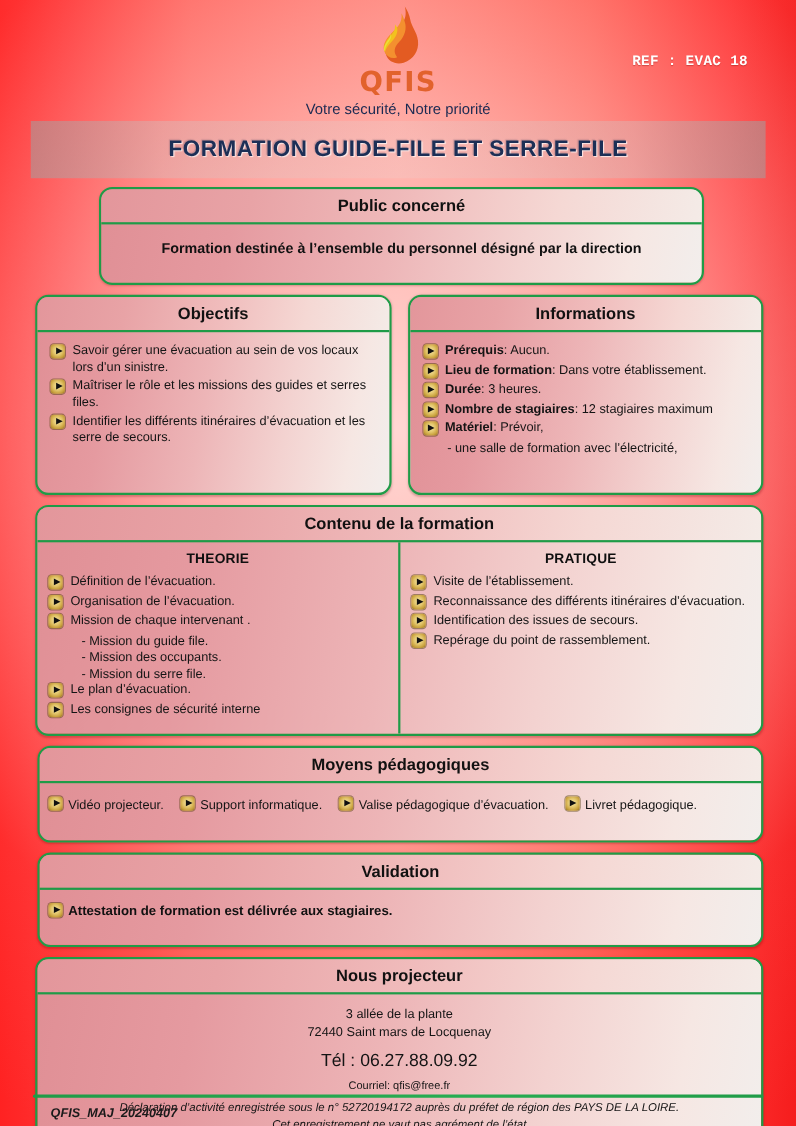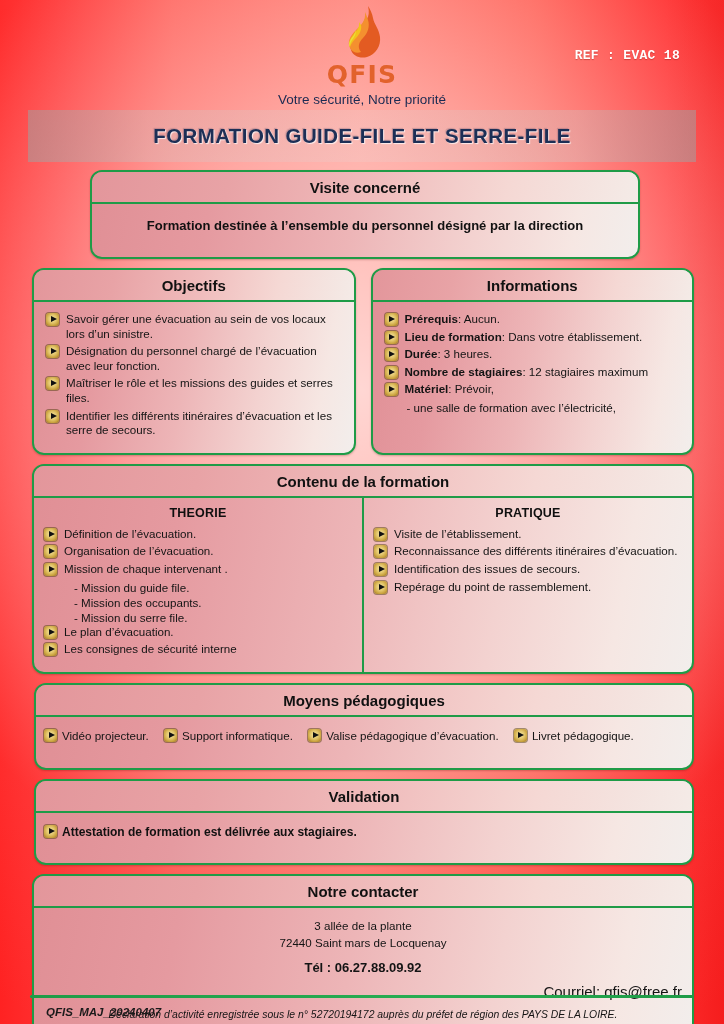--- a/index.html
+++ b/index.html
@@ -209,22 +209,22 @@
     padding: 10px 8px 24px 8px;
   }
 
   .wrap-contact { margin: 9px 30px 0 32px; }
   .contact-body {
     text-align: center;
     padding: 10px 10px 8px 10px;
     color: #141414;
   }
   .c-line { font-size: 11.6px; line-height: 1.45; }
-  .c-tel { font-size: 13px; font-weight: bold; margin-top: 8px; }
-  .c-mail { font-size: 15px; margin-top: 8px; text-align: right; }
+  .c-tel { font-size: 16px; font-weight: normal; margin-top: 8px; }
+  .c-mail { font-size: 10px; margin-top: 8px; }
   .legal {
     font-size: 10.4px;
     font-style: italic;
     line-height: 1.5;
     margin-top: 7px;
   }
   .legal b { font-weight: normal; }
 
   .footer {
     position: absolute;
@@ -264,32 +264,31 @@
     </div>
     <div class="ref">REF : EVAC 18</div>
   </div>
 
   <div class="title-banner">
     <div class="t">FORMATION GUIDE-FILE ET SERRE-FILE</div>
   </div>
 
   <div class="wrap-public">
     <div class="panel">
-      <div class="panel-head">Visite concerné</div>
+      <div class="panel-head">Public concerné</div>
       <div class="public-text">Formation destinée à l’ensemble du personnel désigné par la direction</div>
     </div>
   </div>
 
   <div class="two-col">
     <div class="panel">
       <div class="panel-head">Objectifs</div>
       <div class="panel-body col-body">
         <ul class="blist">
           <li><span class="bico"></span><span>Savoir gérer une évacuation au sein de vos locaux lors d’un sinistre.</span></li>
-          <li><span class="bico"></span><span>Désignation du personnel chargé de l’évacuation avec leur fonction.</span></li>
           <li><span class="bico"></span><span>Maîtriser le rôle et les missions des guides et serres files.</span></li>
           <li><span class="bico"></span><span>Identifier les différents itinéraires d’évacuation et les serre de secours.</span></li>
         </ul>
       </div>
     </div>
 
     <div class="panel">
       <div class="panel-head">Informations</div>
       <div class="panel-body col-body">
         <ul class="blist">
@@ -352,21 +351,21 @@
     <div class="panel">
       <div class="panel-head">Validation</div>
       <div class="valid-line">
         <span class="bico inline"></span><span>Attestation de formation est délivrée aux stagiaires.</span>
       </div>
     </div>
   </div>
 
   <div class="wrap-contact">
     <div class="panel">
-      <div class="panel-head">Notre contacter</div>
+      <div class="panel-head">Nous projecteur</div>
       <div class="contact-body">
         <div class="c-line">3 allée de la plante</div>
         <div class="c-line">72440 Saint mars de Locquenay</div>
         <div class="c-tel">Tél : 06.27.88.09.92</div>
         <div class="c-mail">Courriel: qfis@free.fr</div>
         <div class="legal">
           <span>Déclaration d’activité enregistrée sous le </span><b>n° 52720194172</b><span> auprès du préfet de région des PAYS DE LA LOIRE.</span>
           <div>Cet enregistrement ne vaut pas agrément de l’état</div>
         </div>
 

